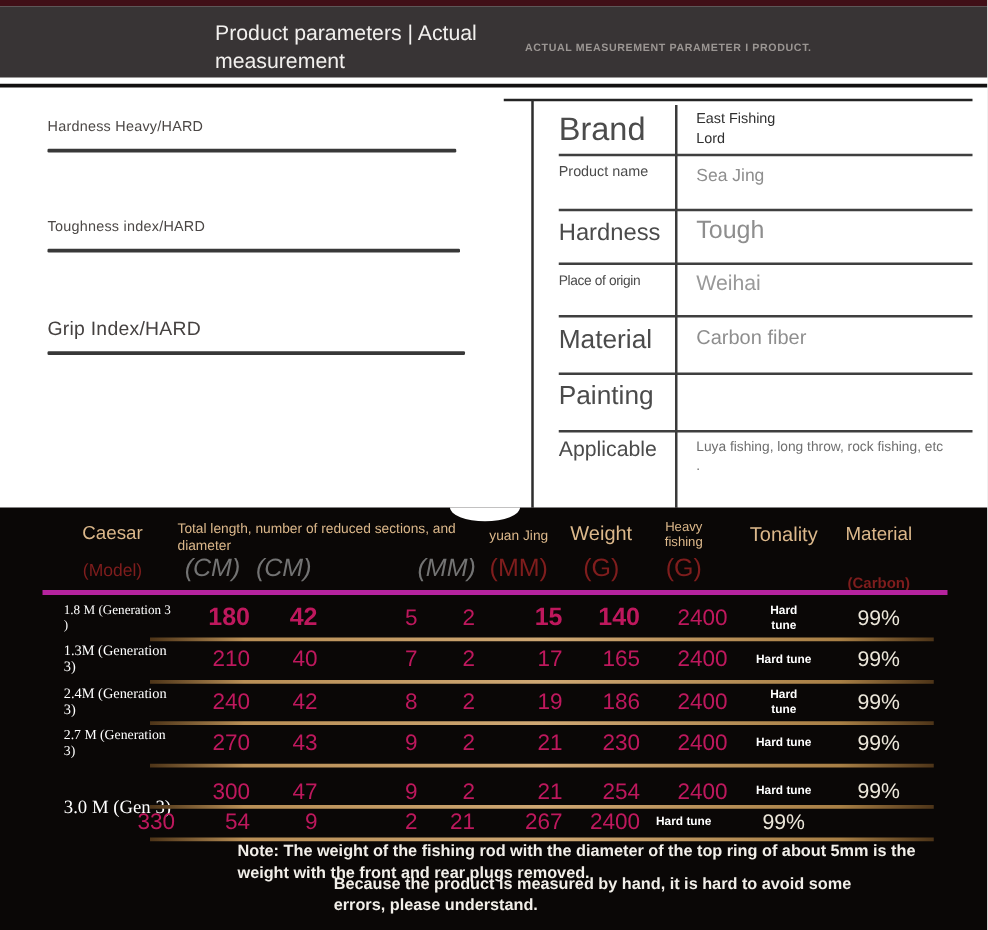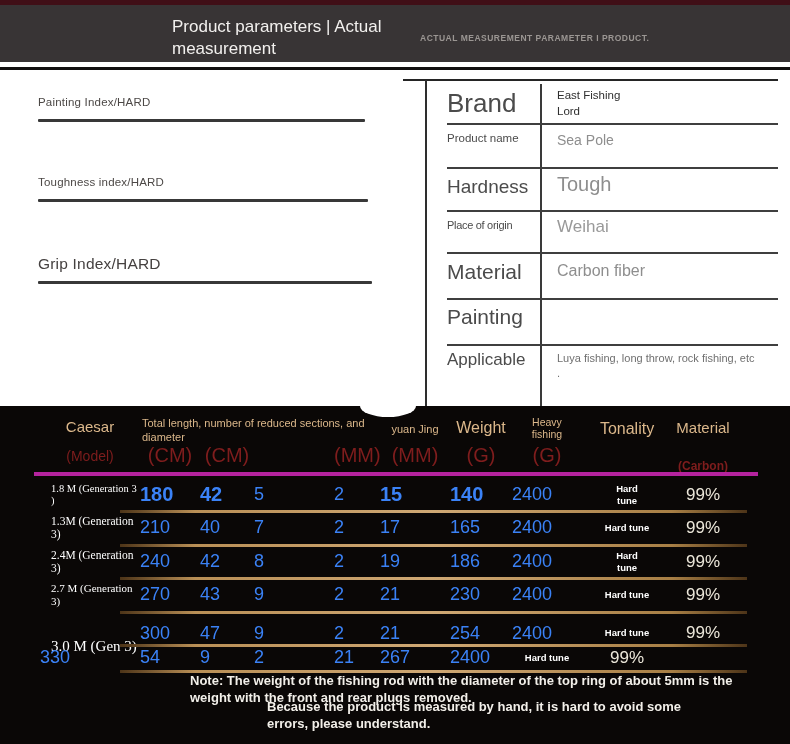--- a/index.html
+++ b/index.html
@@ -31,48 +31,48 @@
   .bump{position:absolute;left:360px;top:406px;width:56px;height:11px;background:#ffffff;
         border-radius:0 0 28px 28px / 0 0 11px 11px;}
   .thead{position:absolute;left:40px;top:415px;width:694px;height:58px;display:grid;
          grid-template-columns:100px 60px 54px 80px 46px 70px 62px 70px 90px 62px;}
   .thcell{position:relative;height:58px;}
   .h1{position:absolute;width:100%;text-align:center;color:#dcb88b;white-space:pre-line;line-height:1.15;}
   .h2{position:absolute;top:29px;width:100%;text-align:center;color:#7f1d1d;font-size:20px;font-weight:500;}
   .group{position:relative;display:grid;grid-template-columns:60px 54px 80px 46px;grid-column:2/6;}
   .group-text{position:absolute;top:1px;left:2px;width:244px;color:#dcb88b;font-size:11px;line-height:1.3;}
   .gunit{position:relative;}
-  .gunit span{position:absolute;top:29px;width:100%;text-align:center;color:#7f1d1d;font-size:20px;font-weight:500;}
+  .gunit span{position:absolute;top:29px;width:100%;text-align:center;color:#737373;font-size:20px;font-weight:500;font-style:italic;}
   .mag-line{position:absolute;left:34px;top:472px;width:724px;height:4px;background:#b5239e;}
   .trow{position:absolute;left:40px;width:694px;height:33px;display:grid;align-items:center;
         grid-template-columns:100px 60px 54px 80px 46px 70px 62px 70px 90px 62px;}
   .model{color:#ffffff;font-size:11.5px;padding-left:11px;line-height:1.1;white-space:pre-line;font-family:Liberation Serif, serif;}
   .model.sm{font-size:10.5px;}
   .model.lg{font-size:15px;margin-top:26px;}
-  .num{color:#3b82f6;font-size:18px;text-align:left;}
+  .num{color:#be185d;font-size:18px;text-align:right;}
   .trow.strong .num{font-size:20px;font-weight:bold;}
   .ton{color:#ffffff;font-size:9.5px;font-weight:bold;text-align:center;white-space:pre-line;line-height:1.25;}
   .pct{color:#ece7da;font-size:17px;text-align:center;}
   .sep{position:absolute;left:120px;width:627px;height:3px;
        background:linear-gradient(90deg,#4d3418,#b98f56 12%,#cfa874 50%,#a87f45 88%,#4d3418);}
   .note{position:absolute;color:#f2efe9;font-size:13px;font-weight:bold;line-height:1.28;}
 </style>
 </head>
 <body>
 
 <div id="stage">
 
   <div class="topbar"></div>
   <div class="hdr">
     <div class="hdr-title">Product parameters | Actual measurement</div>
     <div class="hdr-sub">ACTUAL MEASUREMENT PARAMETER I PRODUCT.</div>
   </div>
   <div class="hdr-rule"></div>
 
-  <div class="idx-label" style="left:38px;top:96px">Painting Index/HARD</div>
+  <div class="idx-label" style="left:38px;top:96px">Hardness Heavy/HARD</div>
   <div class="idx-bar" style="left:38px;top:119px;width:327px"></div>
   <div class="idx-label" style="left:38px;top:176px">Toughness index/HARD</div>
   <div class="idx-bar" style="left:38px;top:199px;width:330px"></div>
   <div class="idx-label lg" style="left:38px;top:255px">Grip Index/HARD</div>
   <div class="idx-bar" style="left:38px;top:281px;width:334px"></div>
 
   <div class="spec-topline"></div>
   <div class="vline-a"></div>
   <div class="vline-a2"></div>
   <div class="vline-b"></div>
@@ -88,21 +88,21 @@
   <div class="spec-label" style="top:88px;font-size:26px">Brand</div>
   <div class="spec-label" style="top:131px;font-size:11.5px;width:78px;line-height:1.35">Product name</div>
   <div class="spec-label" style="top:176px;font-size:19px">Hardness</div>
   <div class="spec-label" style="top:219px;font-size:11px;letter-spacing:-.3px">Place of origin</div>
   <div class="spec-label" style="top:260px;font-size:21px">Material</div>
   <div class="spec-label" style="top:305px;font-size:21px">Painting</div>
   <div class="spec-label" style="top:350px;font-size:17px">Applicable</div>
 
   <div class="spec-value" style="top:88px;font-size:11.5px;width:110px;color:#2f2f2f;line-height:1.35">East Fishing
 Lord</div>
-  <div class="spec-value" style="top:132px;font-size:14px">Sea Pole</div>
+  <div class="spec-value" style="top:132px;font-size:14px">Sea Jing</div>
   <div class="spec-value" style="top:173px;font-size:20px">Tough</div>
   <div class="spec-value" style="top:217px;font-size:17px;color:#999999">Weihai</div>
   <div class="spec-value" style="top:262px;font-size:16px">Carbon fiber</div>
   <div class="spec-value" style="top:308px;font-size:16px"></div>
   <div class="spec-value" style="top:351px;font-size:11px;width:218px;color:#6f6f6f;line-height:1.35">Luya fishing, long throw, rock fishing, etc
 .</div>
 
   <div class="blk"></div>
   <div class="bump"></div>
 

